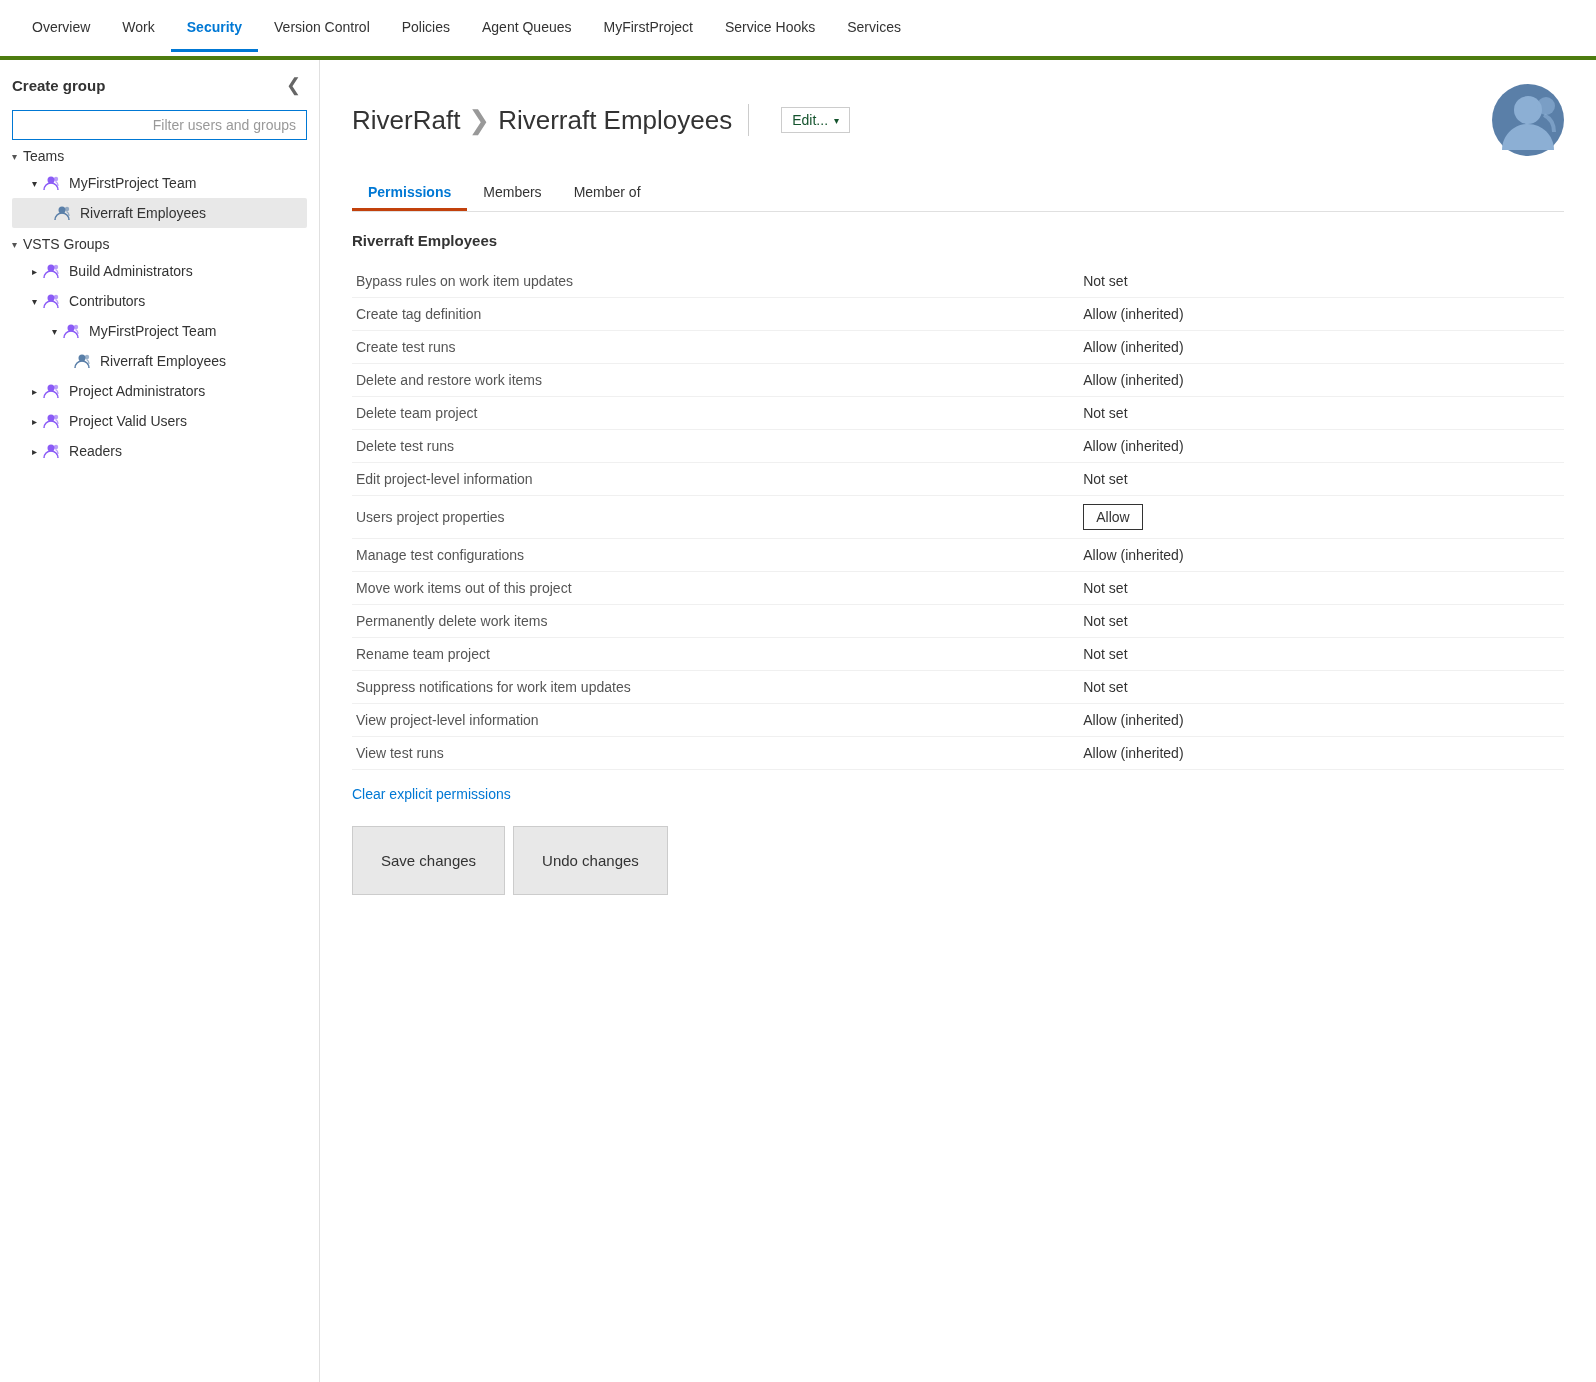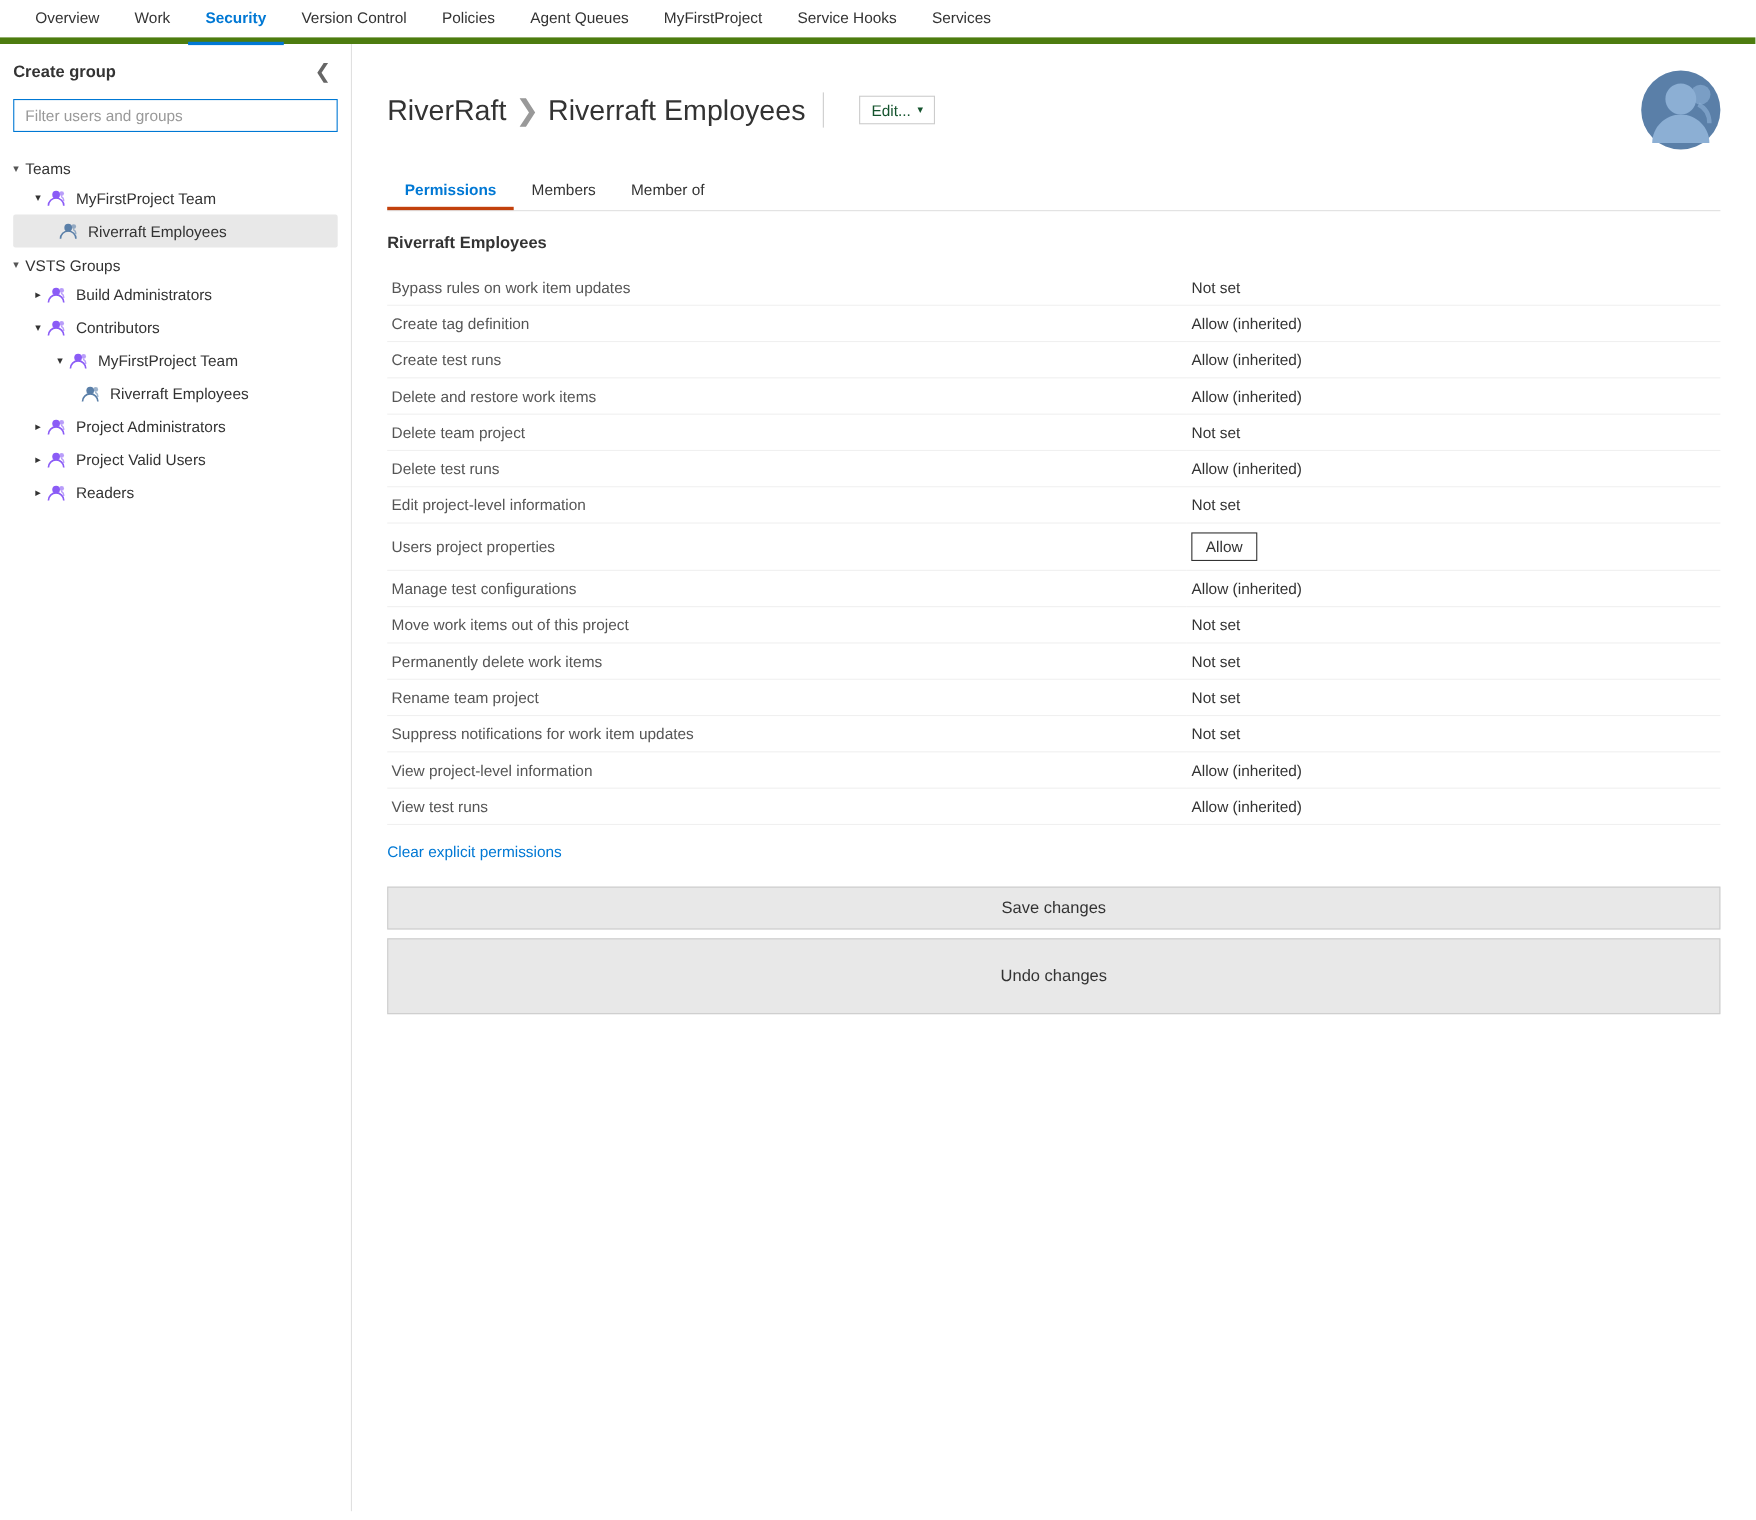--- a/index.html
+++ b/index.html
@@ -2,23 +2,23 @@
 <html><head>
   <meta charset="utf-8">
   <style>
     * { box-sizing: border-box; margin: 0; padding: 0; }
     body { font-family: 'Segoe UI', Arial, sans-serif; font-size: 14px; color: #333; background: #fff; }
 
     
     .top-nav {
       display: flex;
       align-items: center;
-      border-bottom: 6px solid #4d7c0f;
+      border-bottom: 4px solid #4d7c0f;
       padding: 0 16px;
-      height: 40px;
+      height: 60px;
       background: #fff;
     }
     .top-nav-item {
       padding: 0 16px;
       height: 48px;
       display: flex;
       align-items: center;
       cursor: pointer;
       color: #333;
       font-size: 14px;
@@ -60,22 +60,23 @@
       color: #666;
       font-size: 18px;
       padding: 2px 6px;
     }
     .filter-input {
       width: 100%;
       padding: 6px 10px;
       border: 1px solid #0078d4;
       outline: none;
       font-size: 14px;
-      margin-bottom: 21px;
+      margin-bottom: 4px;
       border-radius: 0;
+      text-align: right;
     }
     .filter-input::placeholder { color: #999; }
 
     
     .tree-section { margin-bottom: 4px; }
     .tree-group-header {
       display: flex;
       align-items: center;
       padding: 4px 0;
       cursor: pointer;
@@ -228,21 +229,20 @@
       font-size: 14px;
       margin-top: 16px;
       display: inline-block;
     }
 
     
     .footer-buttons {
       display: flex;
       gap: 8px;
       margin-top: 24px;
-      flex-direction: column;
     }
     .btn-save {
       padding: 10px 28px;
       background: #e8e8e8;
       border: 1px solid #ccc;
       cursor: pointer;
       font-size: 15px;
       font-weight: 400;
       color: #333;
     }

